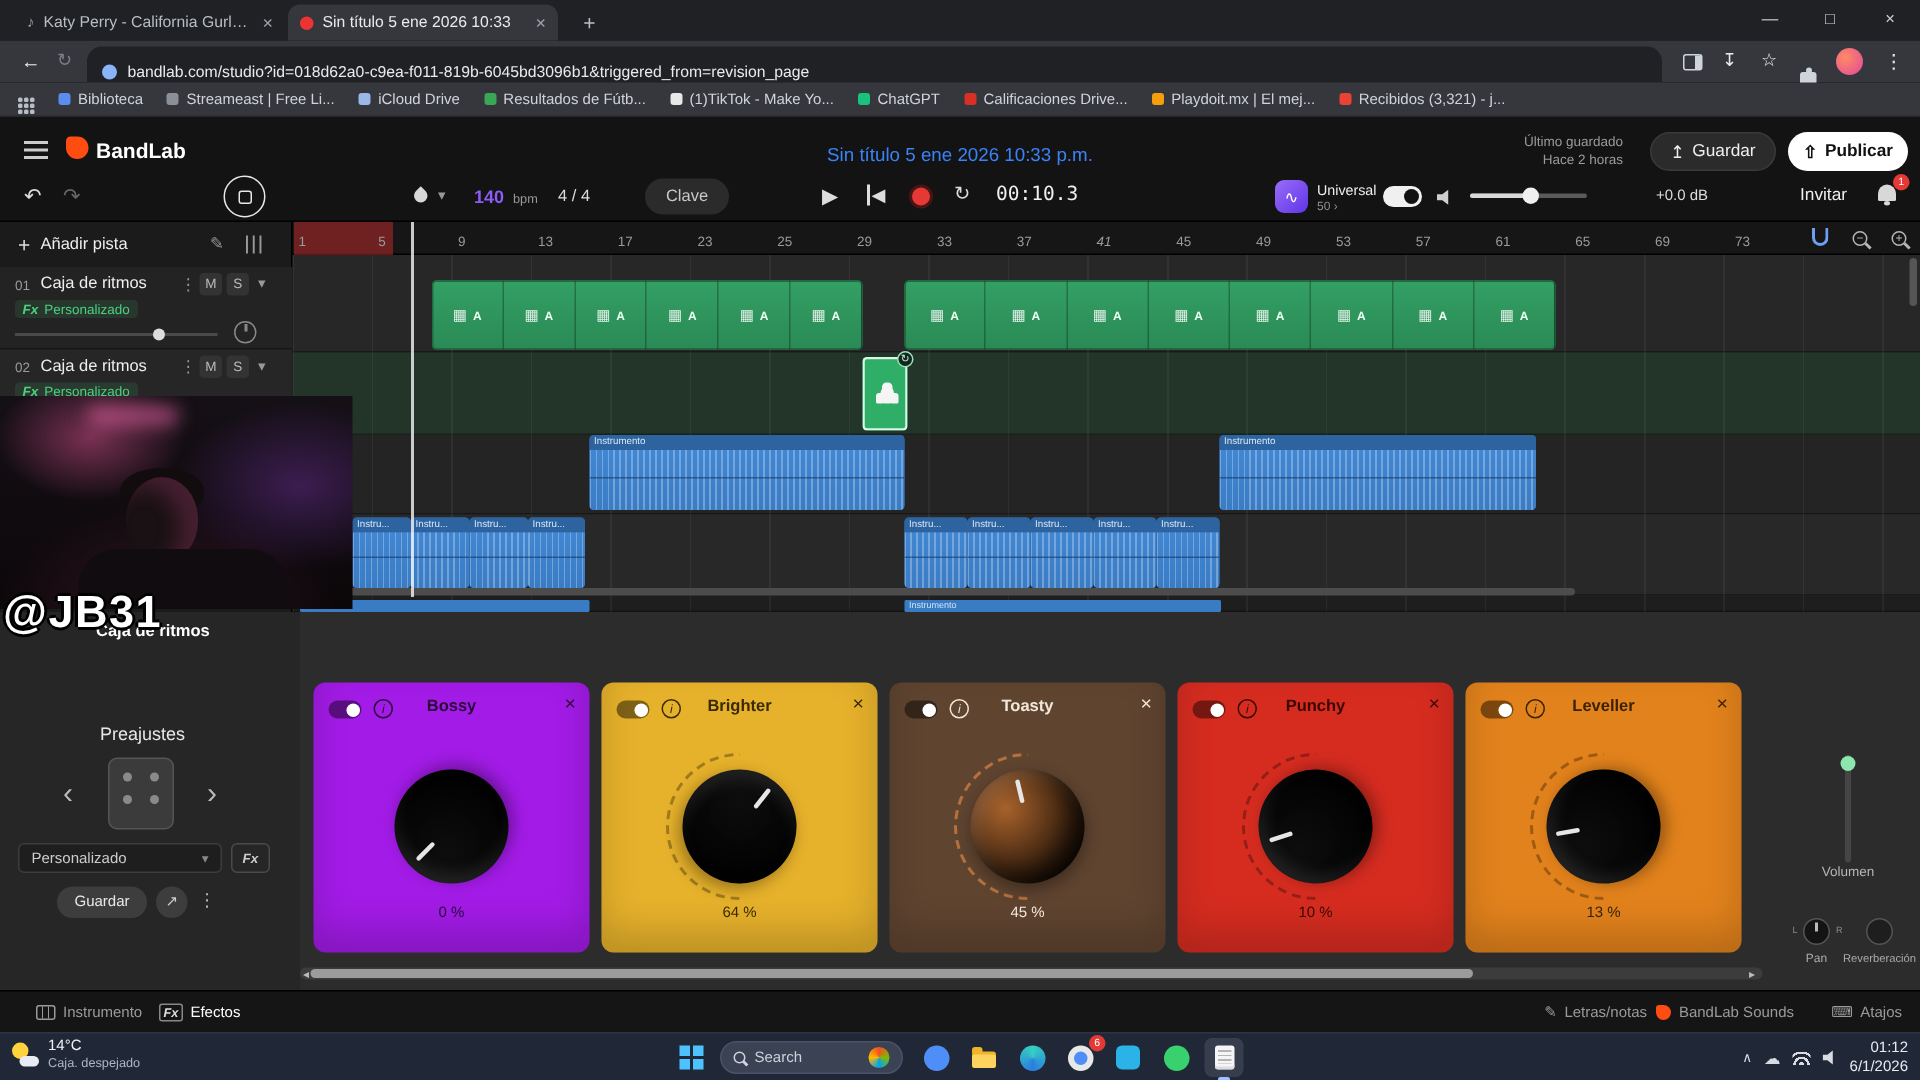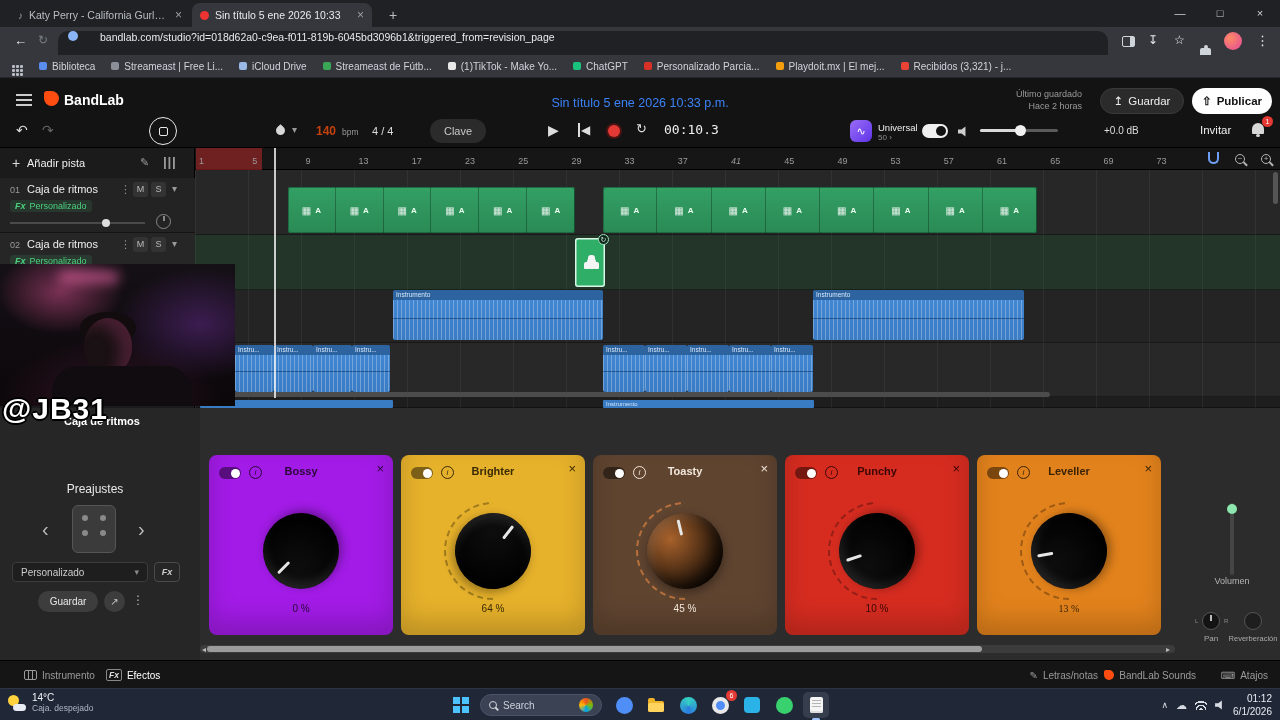--- a/index.html
+++ b/index.html
@@ -14,21 +14,21 @@
   .tab .ttl{flex:1;white-space:nowrap;overflow:hidden;text-overflow:ellipsis}
   .tab .tclose{color:#9aa0a6;font-size:12px;cursor:default}
   .favnote{color:#9aa0a6;font-size:10px}
   .favred{width:9px;height:9px;border-radius:50%;background:#e33;flex:0 0 auto}
   .newtab{position:absolute;left:382px;top:4px;width:22px;height:22px;text-align:center;line-height:22px;color:#b9bdc4;font-size:14px}
   .winctl{position:absolute;right:0;top:0;height:27px;display:flex}
   .winctl span{width:40px;text-align:center;line-height:27px;color:#cfd3da;font-size:11px}
   .navbar{position:absolute;left:0;top:27px;width:1280px;height:28px;background:#35373c}
   .navico{position:absolute;top:33px;color:#e8eaed;font-size:13px}
   .navico.dim{color:#7a7f87}
-  .urlbar{position:absolute;left:58px;right:172px;top:31px;height:34px;border-radius:10px;background:#202124;display:flex;align-items:flex-start;gap:22px;padding:0 10px}
+  .urlbar{position:absolute;left:58px;right:172px;top:31px;height:34px;border-radius:10px;background:#202124;display:flex;align-items:center;gap:7px;padding:0 10px}
   .siteico{width:10px;height:10px;border-radius:50%;background:#8ab4f8;flex:0 0 auto}
   .urltxt{font-size:10.5px;color:#e8eaed;white-space:nowrap;overflow:hidden;text-overflow:ellipsis}
   .sidepanel{width:13px;height:11px;border:1.5px solid #cfd3da;border-radius:2px;position:relative}
   .sidepanel::after{content:"";position:absolute;right:0;top:0;bottom:0;width:4px;background:#cfd3da}
   .puzzle{width:11px;height:11px;background:#cfd3da;border-radius:2px;position:relative}
   .puzzle::before{content:"";position:absolute;top:-3px;left:3.5px;width:4px;height:4px;border-radius:50%;background:#cfd3da}
   .avatar{width:18px;height:18px;border-radius:50%;background:radial-gradient(circle at 35% 35%,#ff8a65,#e0489a)}
   .bookmarks{position:absolute;left:0;top:55px;width:1280px;height:23px;background:#35373c;border-bottom:1px solid #26282b;display:flex;align-items:center;gap:16px;padding:0 10px 0 8px}
   .appsgrid{width:3px;height:3px;background:#b9bdc4;border-radius:1px;margin:0 8px 0 4px;
     box-shadow:4px 0 #b9bdc4,8px 0 #b9bdc4,0 4px #b9bdc4,4px 4px #b9bdc4,8px 4px #b9bdc4,0 8px #b9bdc4,4px 8px #b9bdc4,8px 8px #b9bdc4}
@@ -266,33 +266,33 @@
       <span class="bm">
         <i style="background: rgb(138, 143, 152);"></i>
         <span>Streameast | Free Li...</span>
       </span>
       <span class="bm">
         <i style="background: rgb(154, 184, 232);"></i>
         <span>iCloud Drive</span>
       </span>
       <span class="bm">
         <i style="background: rgb(58, 167, 87);"></i>
-        <span>Streameast de Fútb...</span>
+        <span>Resultados de Fútb...</span>
       </span>
       <span class="bm">
         <i style="background: rgb(232, 232, 232);"></i>
         <span>(1)TikTok - Make Yo...</span>
       </span>
       <span class="bm">
         <i style="background: rgb(25, 195, 125);"></i>
         <span>ChatGPT</span>
       </span>
       <span class="bm">
         <i style="background: rgb(217, 48, 37);"></i>
-        <span>Personalizado Parcia...</span>
+        <span>Calificaciones Drive...</span>
       </span>
       <span class="bm">
         <i style="background: rgb(245, 158, 11);"></i>
         <span>Playdoit.mx | El mej...</span>
       </span>
       <span class="bm">
         <i style="background: rgb(234, 67, 53);"></i>
         <span>Recibidos (3,321) - j...</span>
       </span>
     </div>
@@ -317,21 +317,21 @@
 </div>
 
 <div class="transport"></div>
 <span class="tico" style="left:16px;top:122px">↶</span>
 <span class="tico" style="left:42px;top:122px;color:#666">↷</span>
 <div class="csq">
     <i></i>
   </div>
 <div class="drop"></div>
 <span class="tico" style="left:292px;top:124px;font-size:10px;color:#999">▾</span>
-<span class="abs" style="left:316px;top:124px;font-size:12px;font-weight:bold;color:#c2410c">140</span>
+<span class="abs" style="left:316px;top:124px;font-size:12px;font-weight:bold;color:#8b5cf6">140</span>
 <span class="abs" style="left:342px;top:127px;font-size:8.5px;color:#999">bpm</span>
 <span class="abs" style="left:372px;top:125px;font-size:11px;color:#ddd">4 / 4</span>
 <div class="pill" style="left:430px;top:119px;width:56px">Clave</div>
 <span class="tico" style="left:548px;top:122px">▶</span>
 <span class="tico" style="left:578px;top:123px;font-size:12px;border-left:2px solid #ddd;padding-left:1px">◀</span>
 <div class="rec"></div>
 <span class="tico" style="left:636px;top:121px;font-size:13px">↻</span>
 <span class="timedisp">00:10.3</span>
 <div class="master">
     <span>∿</span>
@@ -637,21 +637,21 @@
         <div class="fxtoggle">
           <i></i>
         </div>
         <span class="fxinfo" style="color: rgb(58, 34, 5); border-color: rgb(58, 34, 5);">i</span>
         <div class="fxname" style="color: rgb(58, 34, 5);">Leveller</div>
         <span class="fxclose" style="color: rgb(58, 34, 5);">×</span>
         <div class="fxticks" style="border-color: rgba(0, 0, 0, 0.3);"></div>
         <div class="fxknob" style="background: radial-gradient(circle at 35% 30%, rgb(13, 13, 13) 0%, rgb(0, 0, 0) 90%); transform: rotate(-99.9deg);">
           <i class="fxind"></i>
         </div>
-        <div class="fxval" style="color: rgb(58, 34, 5); font-family: Liberation Serif, serif;">13 %</div>
+        <div class="fxval" style="color: rgb(58, 34, 5);">13 %</div>
       </div>
     </div>
 
   <div class="voltrack"></div>
   <div class="voldot"></div>
   <div class="vollabel">Volumen</div>
   <span class="panlr" style="left:1195px">L</span>
   <div class="panknob">
       <i></i>
     </div>

